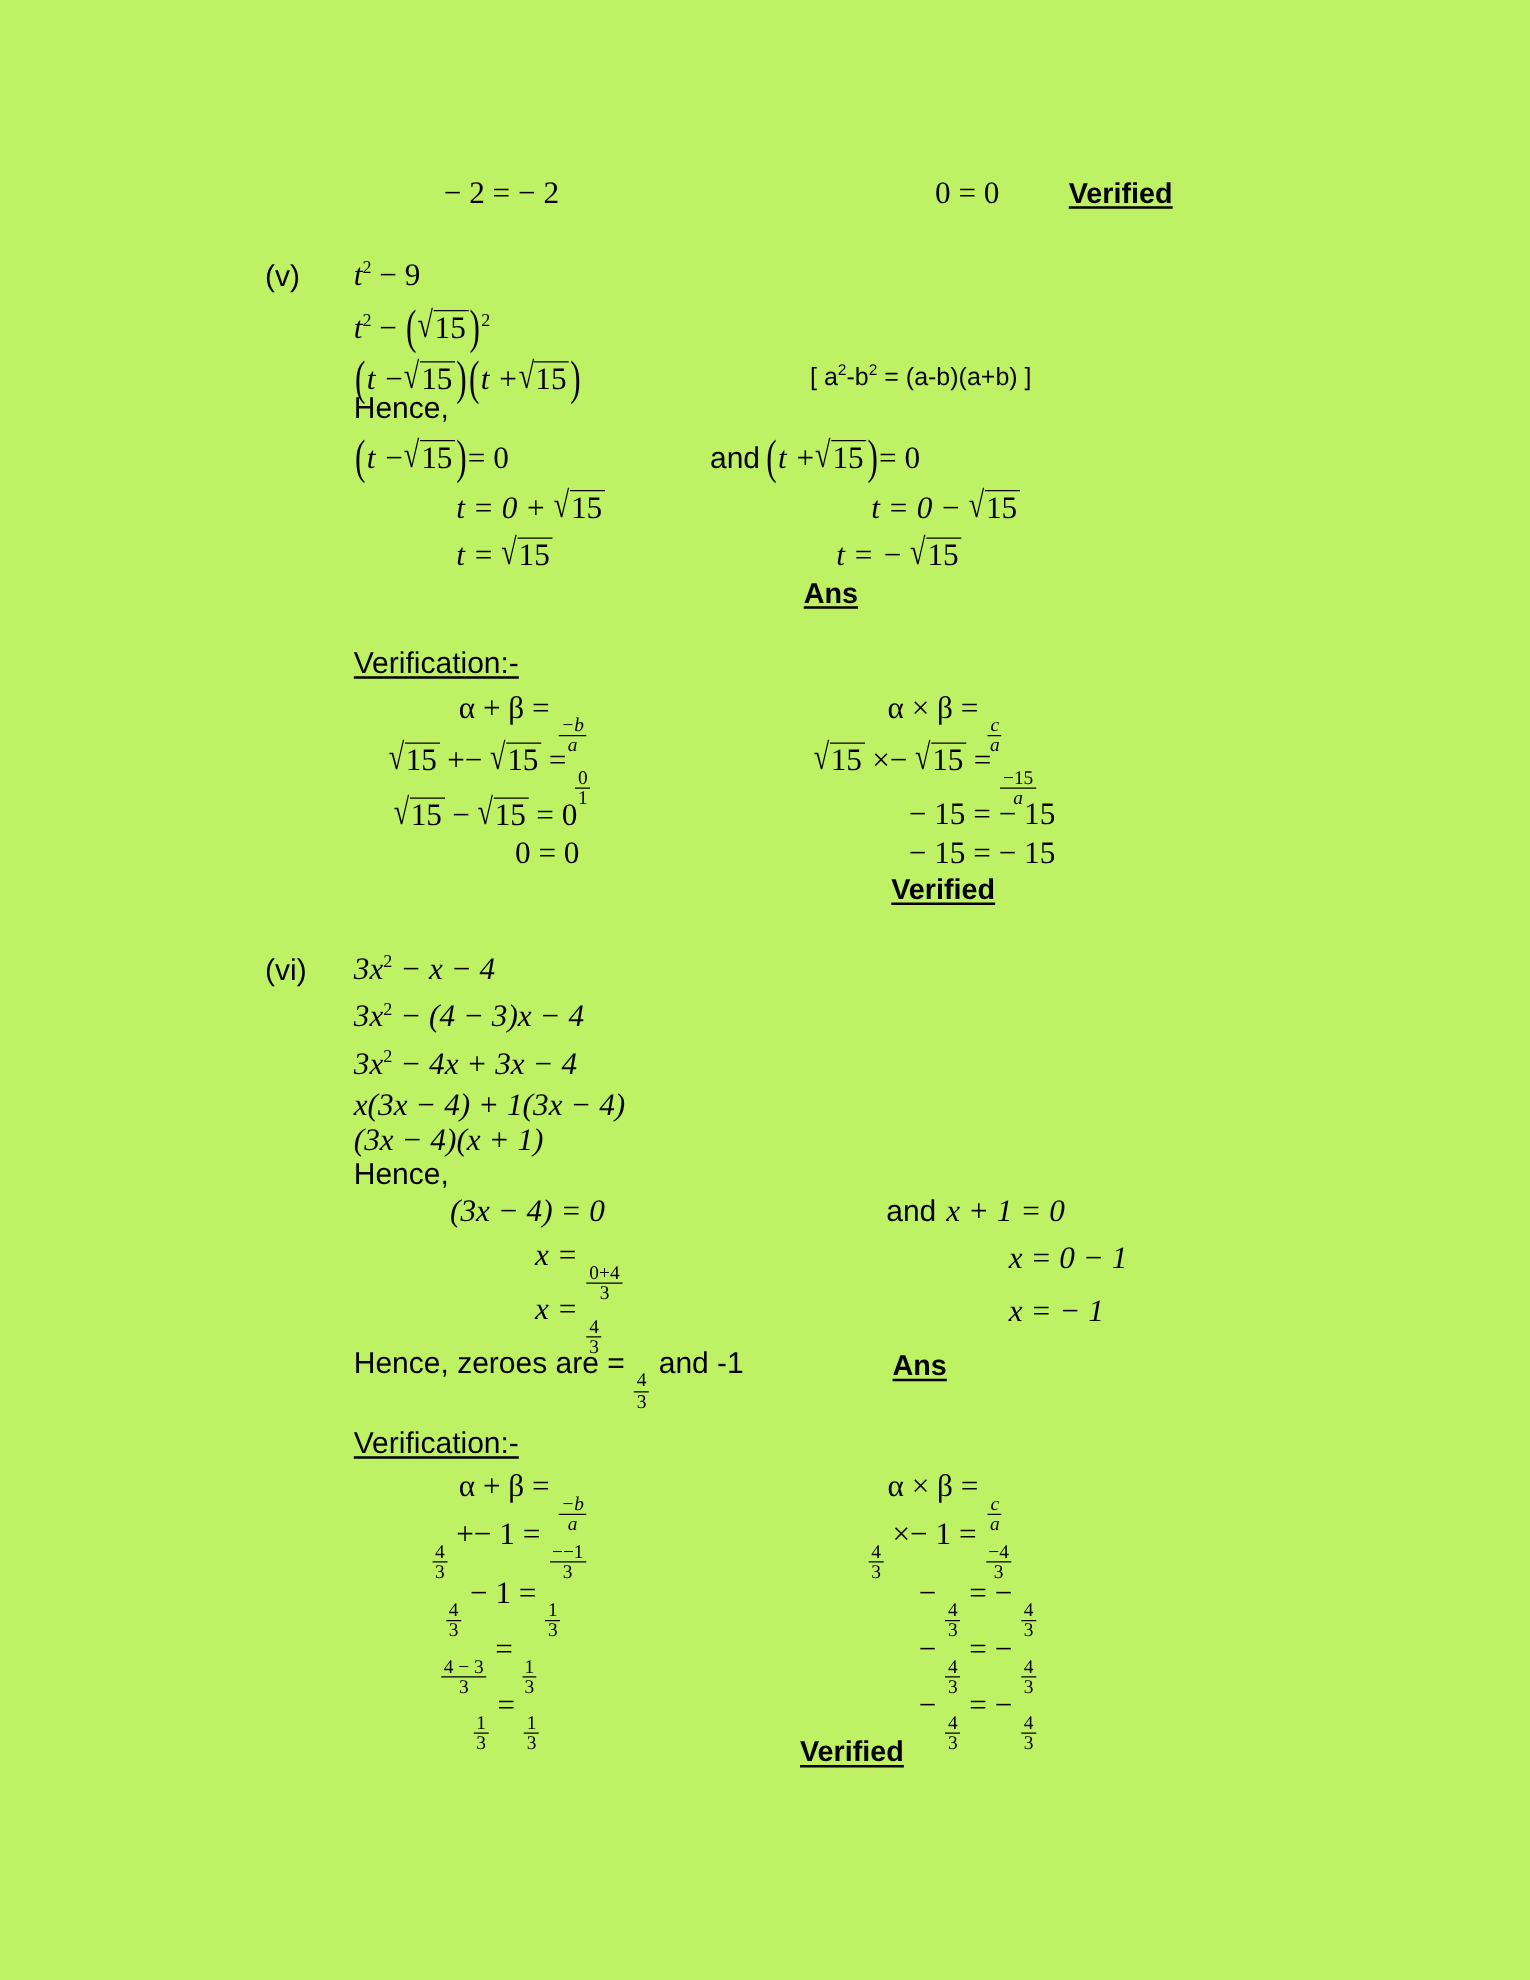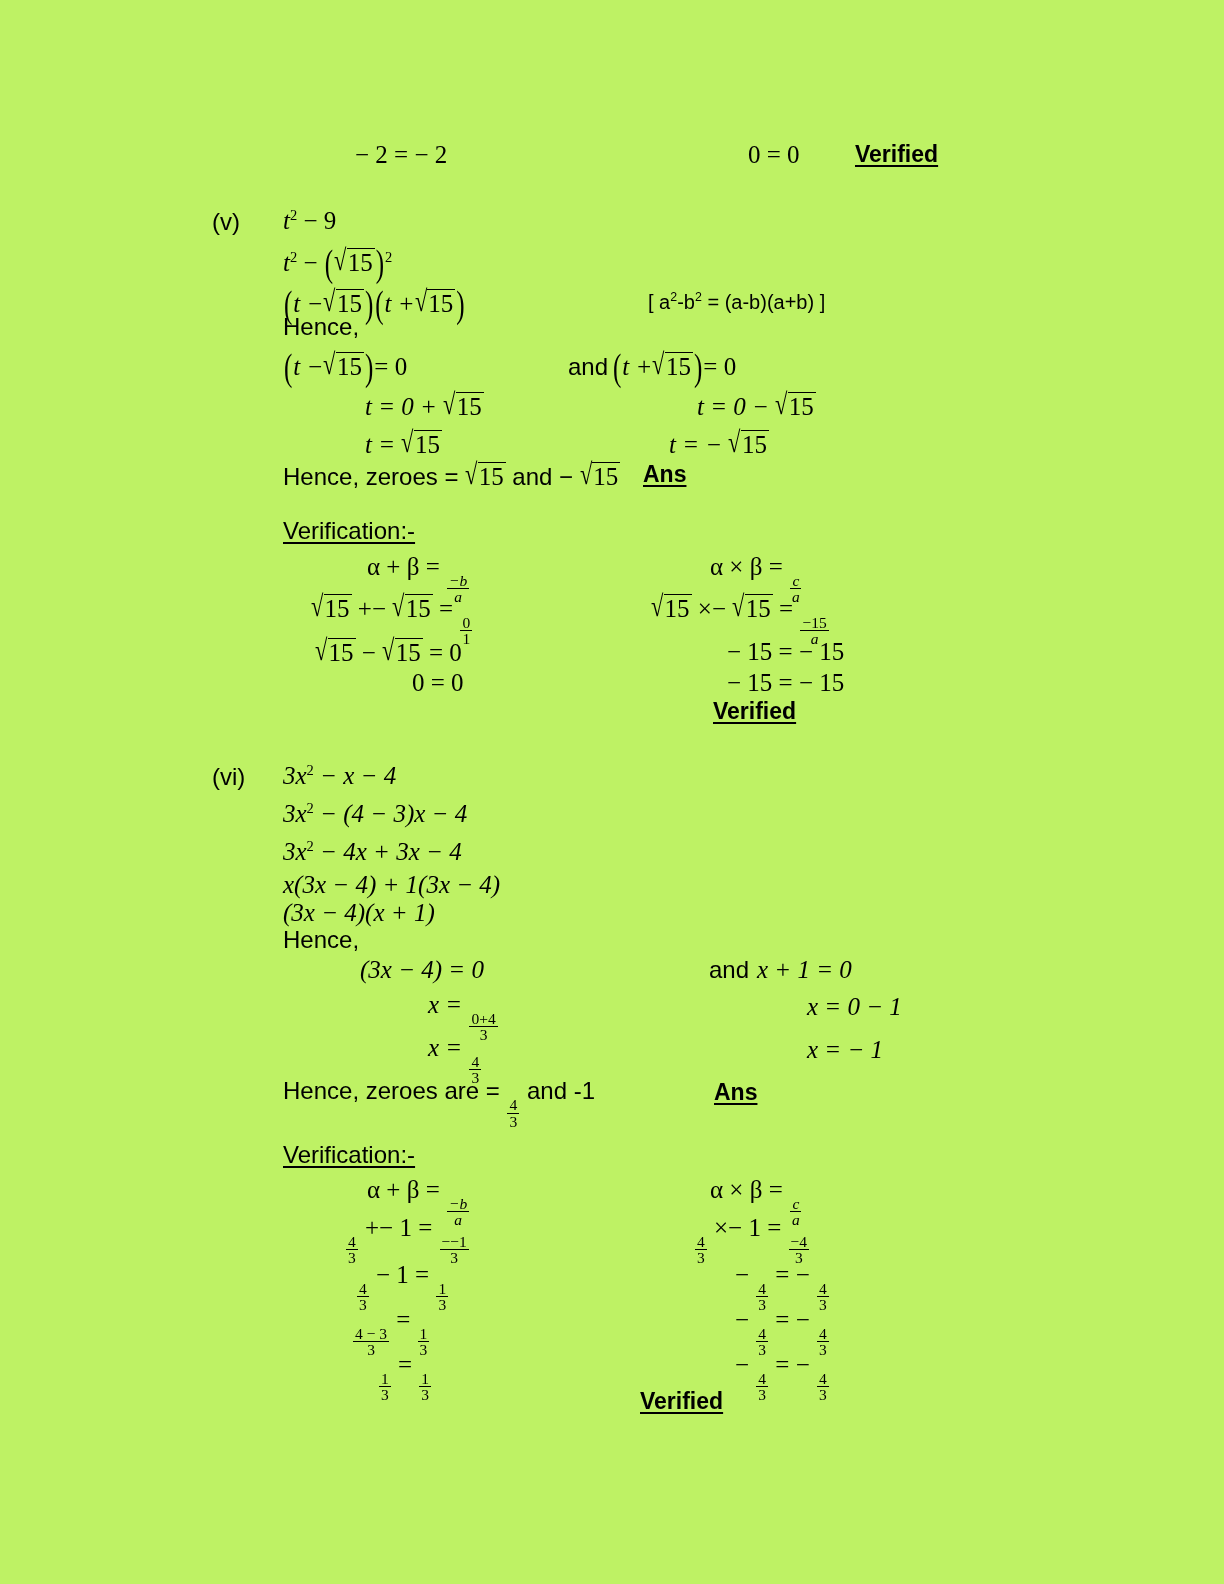--- a/index.html
+++ b/index.html
@@ -170,26 +170,20 @@
 
   <div class="ln math" style="left:365px; top:430px;">
     <span>t =</span>
     <span class="rad"><span class="sq">√</span><span class="rbody">15</span></span>
   </div>
   <div class="ln math" style="left:669px; top:430px;">
     <span>t =   −</span>
     <span class="rad"><span class="sq">√</span><span class="rbody">15</span></span>
   </div>
 
-  <div class="ln sans" style="left:283px; top:462px;">
-    <span>Hence, zeroes =</span>
-    <span class="math"><span class="rad"><span class="sq">√</span><span class="rbody">15</span></span></span>
-    <span>and −</span>
-    <span class="math"><span class="rad"><span class="sq">√</span><span class="rbody">15</span></span></span>
-  </div>
   <div class="ln lbl bold uline" style="left:643px; top:463px;">Ans</div>
 
   <div class="ln sans uline" style="left:283px; top:519px;">Verification:-</div>
 
   <div class="ln math up" style="left:367px; top:554px;">
     <span class="up">α +  β =</span>
     <span class="frac">
         <span class="num it">−b</span>
         <span class="den it">a</span>
       </span>

